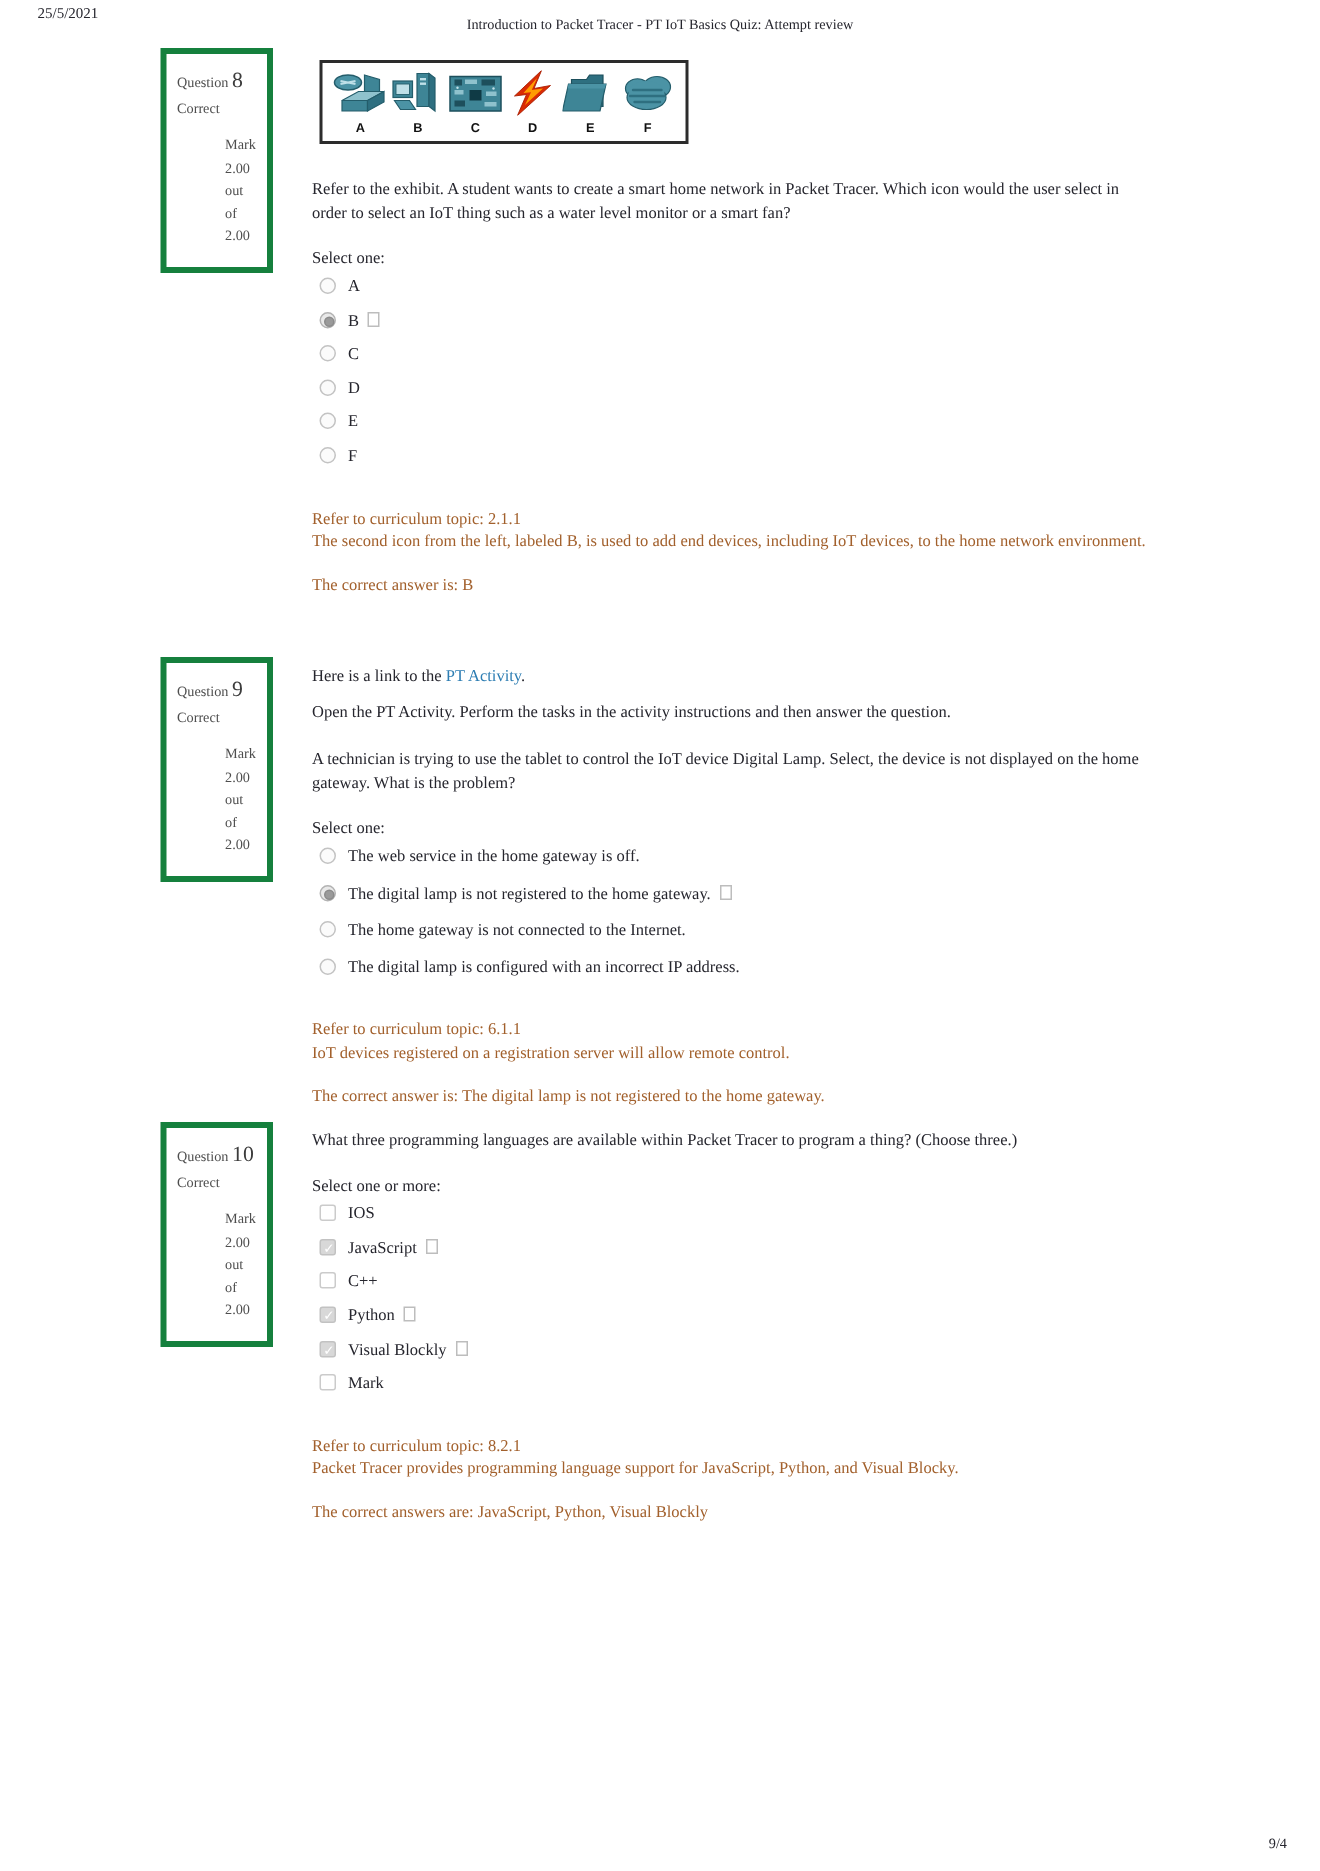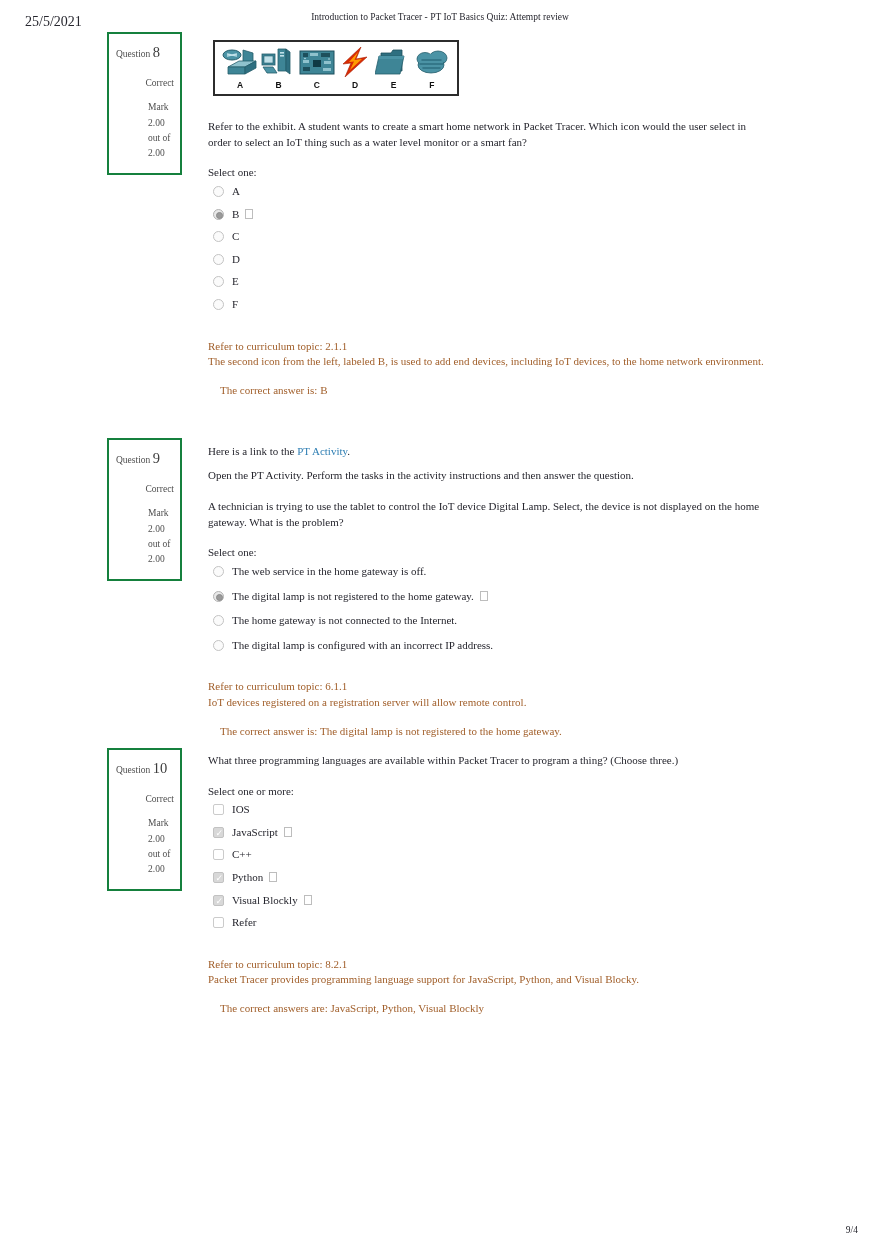--- a/index.html
+++ b/index.html
@@ -4,36 +4,36 @@
 <style>
   * { box-sizing: border-box; margin: 0; padding: 0; }
   html, body { background: #ffffff; }
   body {
     width: 880px; height: 1247px;
     position: relative;
     font-family: "Liberation Serif", serif;
     color: #26262e;
     overflow: hidden;
   }
-  .header-date { position: absolute; left: 25px; top: 14px; font-size: 14px; }
+  .header-date { position: absolute; left: 25px; top: 4px; font-size: 10px; }
   .header-title { position: absolute; left: 0; top: 12px; width: 100%; text-align: center; font-size: 9.5px; }
   .page-num { position: absolute; right: 22px; bottom: 12px; font-size: 9.5px; }
 
   .question { position: absolute; left: 107px; display: flex; align-items: flex-start; }
   .q8 { top: 32px; }
   .q9 { top: 438px; }
   .q10 { top: 748px; }
 
   .qinfo {
-    width: 75px; border: 2px solid #15803d; background: #fff;
+    width: 75px; border: 4px solid #15803d; background: #fff;
     padding: 7px 6px 12px 7px; color: #4e4e4e; font-size: 9.5px; line-height: 1.6;
     flex: 0 0 auto;
   }
   .qinfo .qnum { font-size: 14.5px; color: #3c3c3c; }
-  .qinfo .status { margin-top: 12px; text-align: right; }
+  .qinfo .status { margin-top: 0; }
   .qinfo .mark { margin-top: 9px; margin-left: 32px; }
 
   .qcontent { margin-left: 26px; width: 556px; font-size: 11px; line-height: 1.42; }
 
   
   .exhibit {
     margin: 8px 0 0 5px; width: 246px; border: 2px solid #2c2c2c; background: #fff;
     display: flex; padding: 5px 6px 3px 6px;
   }
   .exhibit-cell { width: 39px; text-align: center; }
@@ -73,21 +73,21 @@
     content: "\2713"; position: absolute; left: 1.5px; top: -1px;
     font-size: 9px; color: #ffffff; font-family: "Liberation Sans", sans-serif;
   }
   .tofu {
     display: none; width: 8px; height: 10px; border: 1px solid #bdbdbd;
     margin-left: 6px; vertical-align: -1px; background: #fff;
   }
   .tofu.show { display: inline-block; }
 
   .fb { margin-top: 26px; color: #a2602c; }
-  .fb .correct { margin-top: 13px; margin-left: 12px; }
+  .fb .correct { margin-top: 13px; }
   .link { color: #2e7eb3; text-decoration: none; cursor: pointer; }
 </style>
 </head>
 <body>
 
 <div class="header-date">25/5/2021</div>
 <div class="header-title">Introduction to Packet Tracer - PT IoT Basics Quiz: Attempt review</div>
 
 <div class="question q8">
   <div class="qinfo">
@@ -260,21 +260,21 @@
       <div class="opt">
         <span class="checkbox"></span><span>C++</span>
       </div>
       <div class="opt">
         <span class="checkbox checked"></span><span>Python</span><span class="tofu show"></span>
       </div>
       <div class="opt">
         <span class="checkbox checked"></span><span>Visual Blockly</span><span class="tofu show"></span>
       </div>
       <div class="opt">
-        <span class="checkbox"></span><span>Refer</span>
+        <span class="checkbox"></span><span>Mark</span>
       </div>
     </div>
 
     <div class="fb">
       <div>Refer to curriculum topic: 8.2.1</div>
       <div>Packet Tracer provides programming language support for JavaScript, Python, and Visual Blocky.</div>
       <div class="correct">The correct answers are: JavaScript, Python, Visual Blockly</div>
     </div>
   </div>
 </div>

